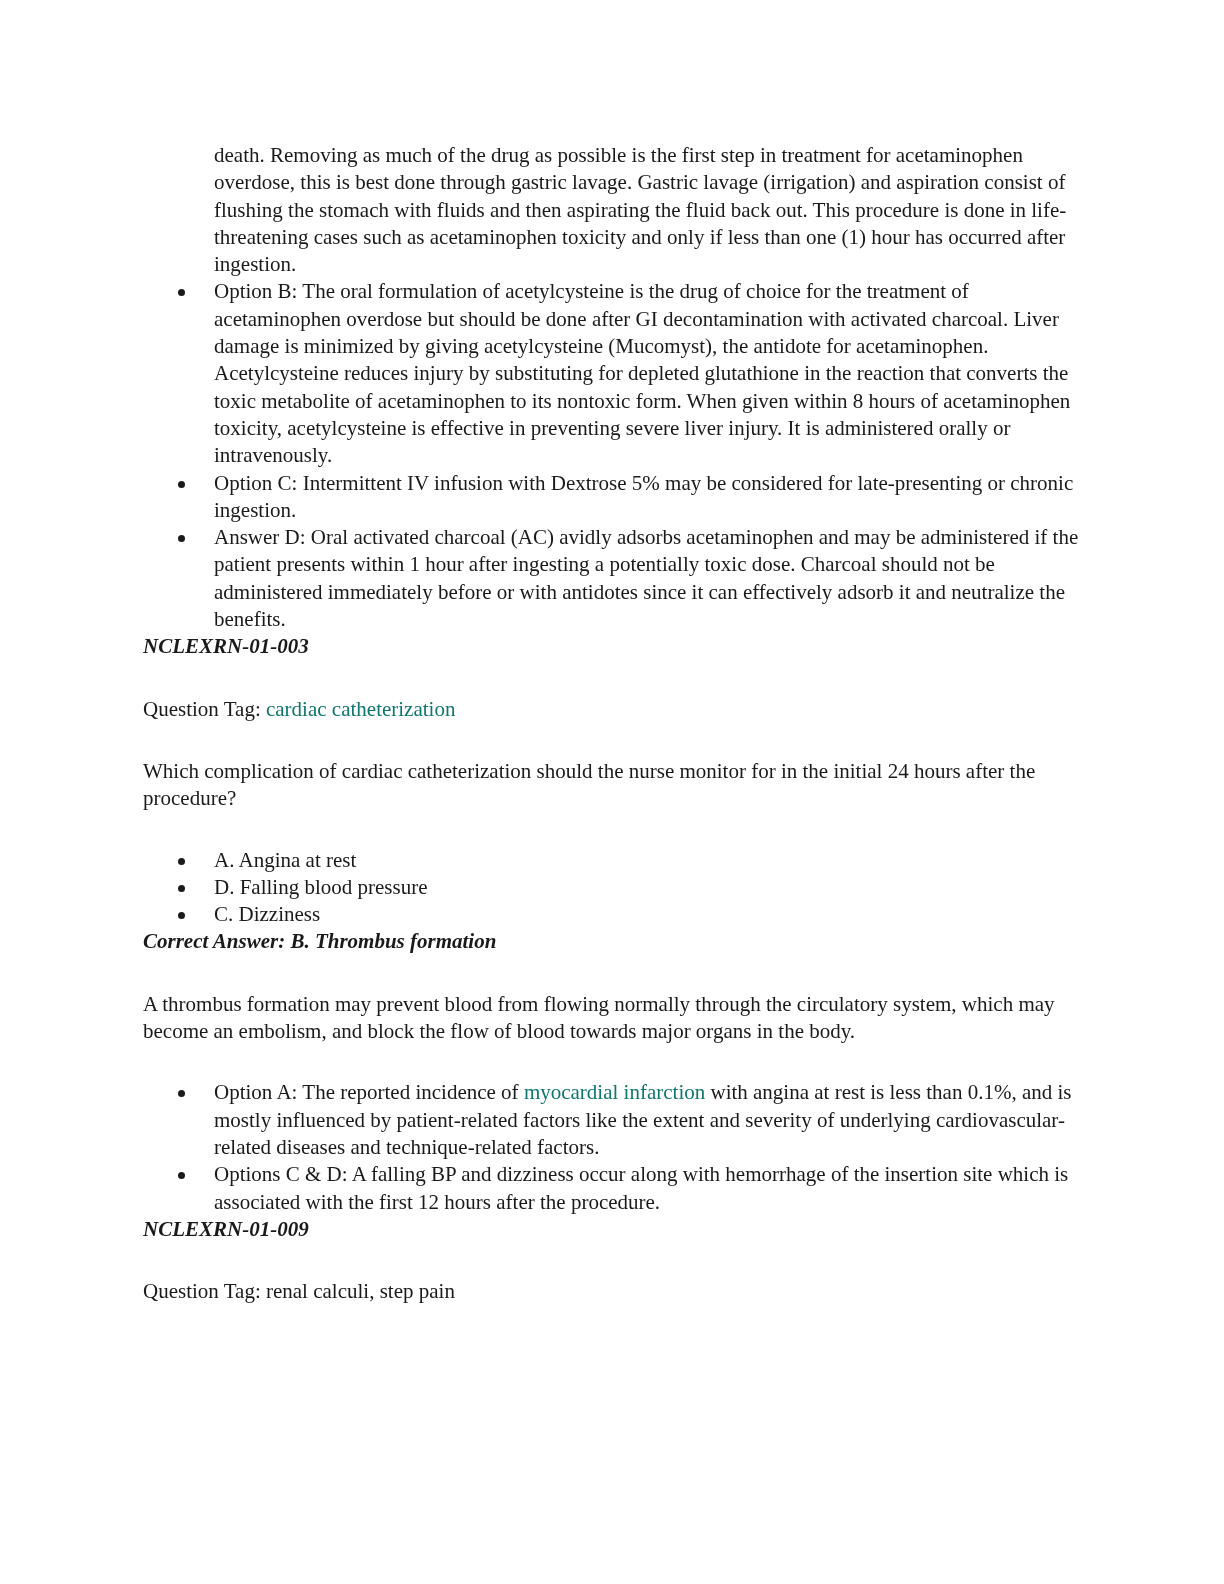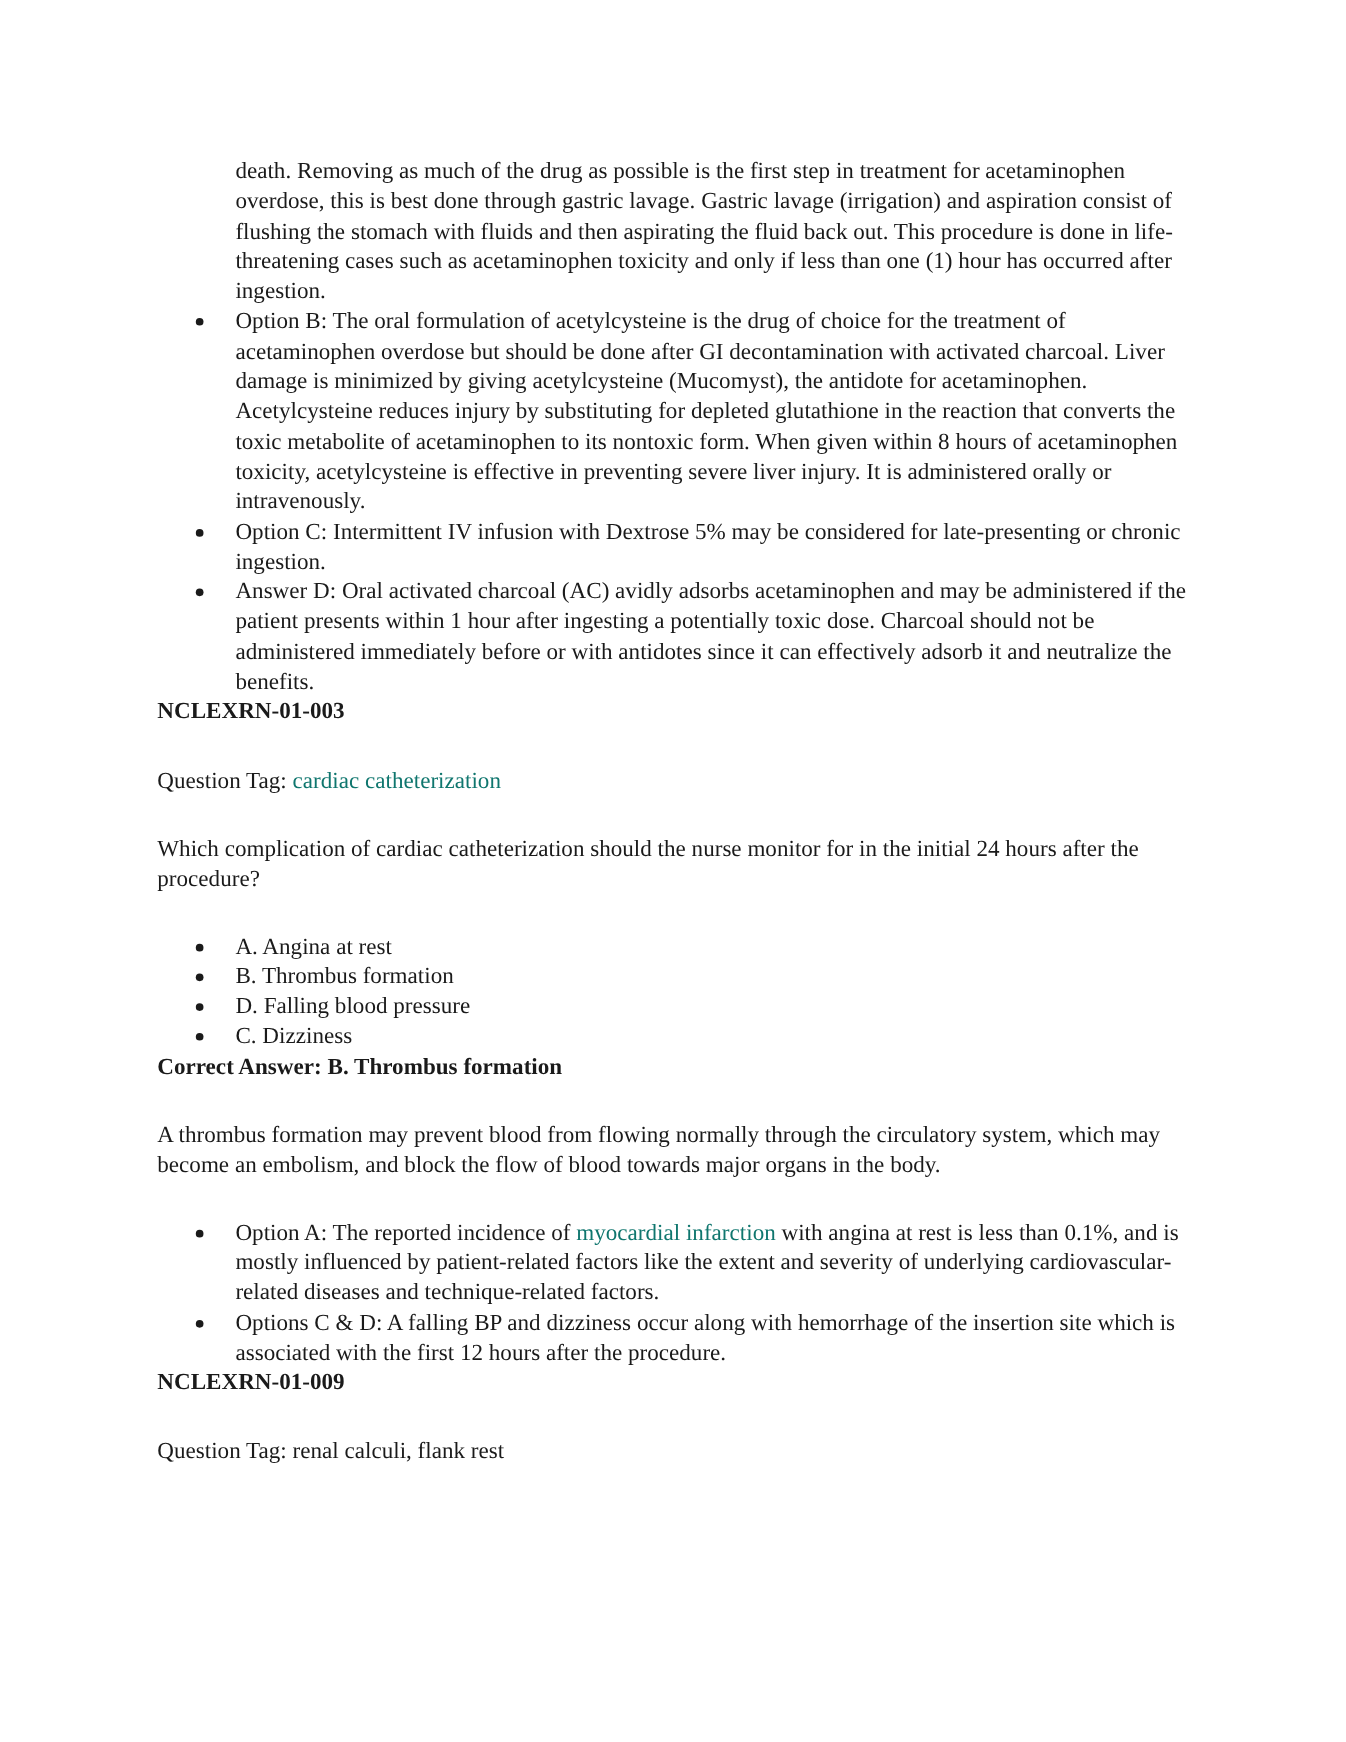--- a/index.html
+++ b/index.html
@@ -11,21 +11,21 @@
   .page { position: absolute; left: 143px; top: 142px; width: 940px; }
   .line { line-height: 27.3px; margin: 0; }
   .ul { list-style: none; margin: 0; padding: 0; }
   .li { position: relative; padding-left: 71px; line-height: 27.3px; }
   .li .bullet {
     position: absolute; left: 35px; top: 11px; width: 7px; height: 7px;
     border-radius: 50%; background: #1a1a1a;
   }
   b { font-weight: normal; }
   .link { color: #0f766e; }
-  .heading { font-weight: bold; line-height: 27.3px; }
+  .heading { font-weight: bold; line-height: 27.3px; font-style: italic; }
   .gap1 { height: 35px; }
   .gap2 { height: 34px; }
   .gap-q { height: 35px; }
 </style>
 </head>
 <body>
 
 <div class="page">
 
   <p class="line" style="padding-left:71px;">death. Removing as much of the drug as possible is the first step in treatment for acetaminophen overdose, this is best done through gastric lavage. Gastric lavage (irrigation) and aspiration consist of flushing the stomach with fluids and then aspirating the fluid back out. This procedure is done in life-threatening cases such as acetaminophen toxicity and only if less than one (1) hour has occurred after ingestion.</p>
@@ -52,21 +52,20 @@
     <b>Question Tag:</b>
     <span class="link">cardiac catheterization</span>
   </p>
   <div class="gap-q"></div>
 
   <p class="line">Which complication of cardiac catheterization should the nurse monitor for in the initial 24 hours after the procedure?</p>
   <div class="gap2"></div>
 
   <ul class="ul">
     <li class="li"><span class="bullet"></span><span>A. Angina at rest</span></li>
-    <li class="li"><span class="bullet"></span><span>B. Thrombus formation</span></li>
     <li class="li"><span class="bullet"></span><span>D. Falling blood pressure</span></li>
     <li class="li"><span class="bullet"></span><span>C. Dizziness</span></li>
   </ul>
 
   <div class="heading">Correct Answer: B. Thrombus formation</div>
   <div class="gap1"></div>
 
   <p class="line">A thrombus formation may prevent blood from flowing normally through the circulatory system, which may become an embolism, and block the flow of blood towards major organs in the body.</p>
   <div class="gap2"></div>
 
@@ -78,15 +77,15 @@
     <li class="li">
       <span class="bullet"></span>
       <b>Options C &amp; D:</b><span> A falling BP and dizziness occur along with hemorrhage of the insertion site which is associated with the first 12 hours after the procedure.</span>
     </li>
   </ul>
 
   <div class="heading">NCLEXRN-01-009</div>
   <div class="gap1"></div>
 
   <p class="line">
-    <b>Question Tag:</b><span> renal calculi, flank rest</span>
+    <b>Question Tag:</b><span> renal calculi, step pain</span>
   </p>
 </div>
 
 </body></html>

